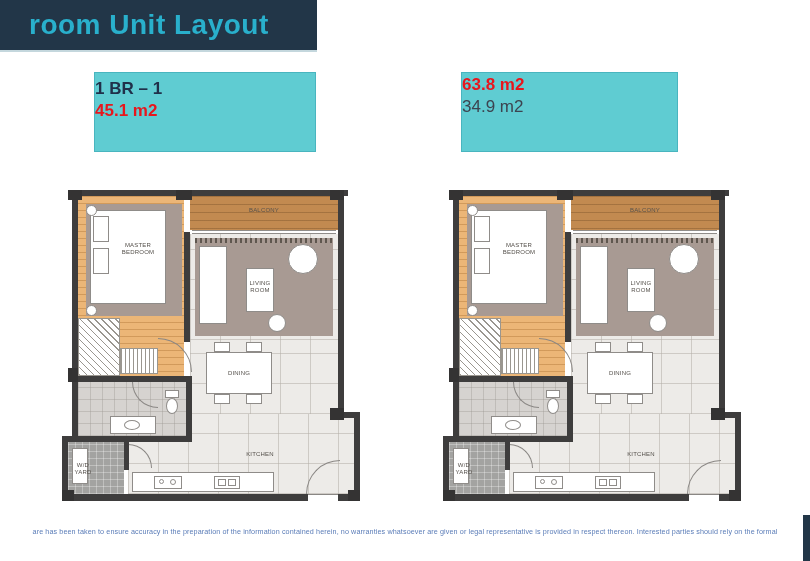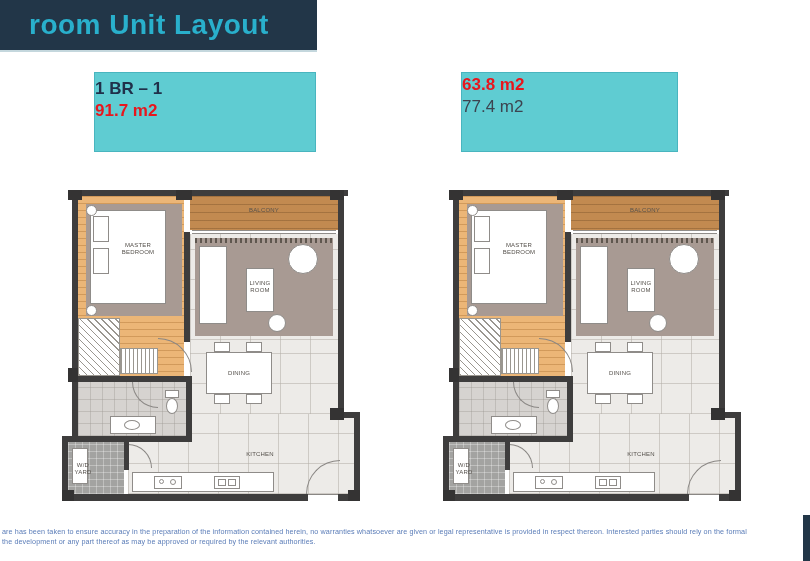--- a/index.html
+++ b/index.html
@@ -54,39 +54,39 @@
             background-image:repeating-linear-gradient(90deg,#9a968f 0 1px, transparent 1px 4px); }
   .rlabel { position:absolute; font-size:6px; line-height:7px; color:#55504b; text-align:center; letter-spacing:.2px; }
   .arc { position:absolute; }
   .arc-tl { border-top:1px solid #8a8784; border-left:1px solid #8a8784; border-top-left-radius:100% 100%; }
   .arc-tr { border-top:1px solid #8a8784; border-right:1px solid #8a8784; border-top-right-radius:100% 100%; }
   .arc-bl { border-bottom:1px solid #8a8784; border-left:1px solid #8a8784; border-bottom-left-radius:100% 100%; }
 
   
   .disclaimer { position:absolute; left:2px; top:527px; width:806px;
                 color:var(--disclaimer-text,#5b7db8); font-size:7.2px; letter-spacing:.1px; }
-  .disclaimer div { height:10px; line-height:10px; white-space:nowrap; overflow:hidden; }
+  .disclaimer div { height:10px; line-height:10px; white-space:nowrap; overflow:hidden;text-align:center; }
 
   .corner-bar { position:absolute; left:803px; top:515px; width:7px; height:46px;
                 background:var(--accent-bar,#223648); }
 </style>
 </head>
 <body>
 
 <div class="banner">
   <div class="banner-title">room Unit Layout</div>
 </div>
 
 <div class="unit-header u1">
   <div class="unit-name">1 BR – 1</div>
-  <div class="unit-gross">91.7 m2</div>
+  <div class="unit-gross">45.1 m2</div>
 </div>
 <div class="unit-header u2">
   <div class="unit-gross">63.8 m2</div>
-  <div class="unit-net">77.4 m2</div>
+  <div class="unit-net">34.9 m2</div>
 </div>
 
 <div class="plan p1">
 
   <div class="floor f-wood" style="left:16px;top:6px;width:106px;height:180px"></div>
   <div class="floor f-balcony" style="left:128px;top:6px;width:148px;height:34px"></div>
   <div class="window-line" style="left:130px;top:40px;width:144px;height:4px"></div>
   <div class="floor f-tile" style="left:128px;top:44px;width:148px;height:106px"></div>
   <div class="floor f-rug" style="left:133px;top:48px;width:138px;height:98px"></div>
   <div class="blind" style="left:133px;top:48px;width:138px;height:5px"></div>
@@ -229,16 +229,15 @@
   <div class="post" style="left:114px;top:0;width:16px;height:10px"></div>
   <div class="post" style="left:268px;top:0;width:14px;height:10px"></div>
   <div class="post" style="left:6px;top:178px;width:10px;height:14px"></div>
   <div class="post" style="left:268px;top:218px;width:14px;height:12px"></div>
   <div class="post" style="left:0;top:300px;width:12px;height:11px"></div>
   <div class="post" style="left:286px;top:300px;width:12px;height:11px"></div>
 </div>
 
 <div class="disclaimer">
   <div>are has been taken to ensure accuracy in the preparation of the information contained herein, no warranties whatsoever are given or legal representative is provided in respect thereon. Interested parties should rely on the formal</div>
-  <div>the development or any part thereof as may be approved or required by the relevant authorities.</div>
 </div>
 
 <div class="corner-bar"></div>
 
 </body></html>

